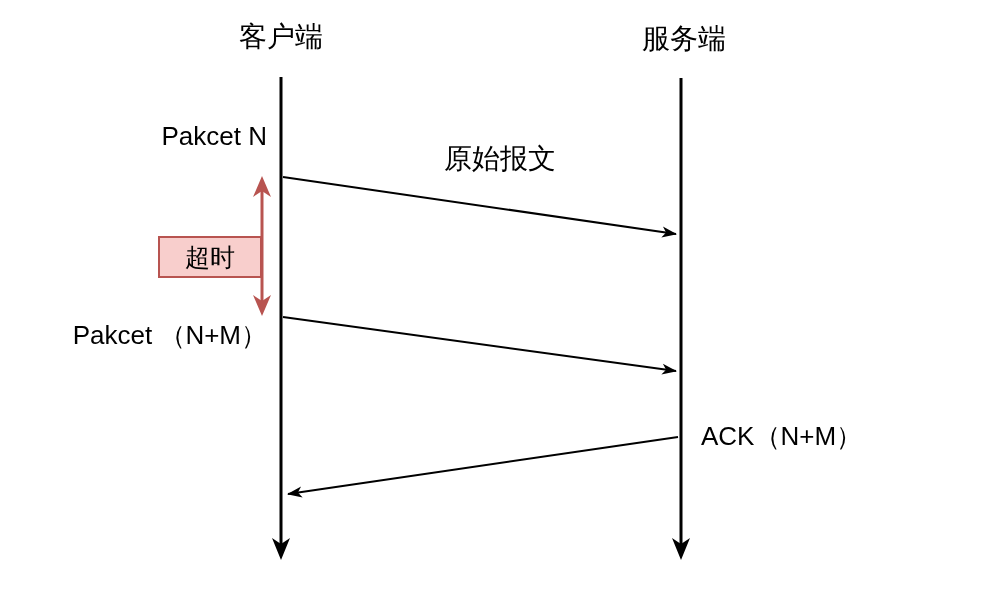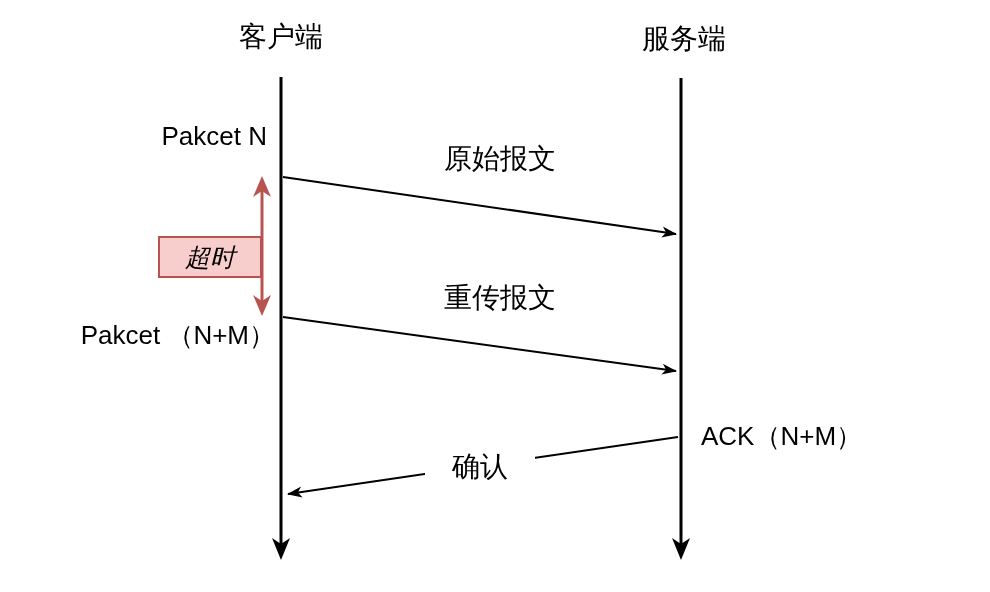--- a/index.html
+++ b/index.html
@@ -59,21 +59,20 @@
     top: 236px;
     width: 100px;
     height: 38px;
     background: var(--timeout-fill, #f8cecc);
     border: 2px solid var(--timeout-stroke, #b85450);
     display: flex;
     align-items: center;
     justify-content: center;
     font-size: 25px;
     color: var(--text, #000000);
-    font-style: italic;
   }
 </style>
 </head>
 <body>
 
 <div class="canvas">
 
   <svg width="990" height="592" viewBox="0 0 990 592">
     <defs>
       <marker id="mArrow" markerUnits="userSpaceOnUse" markerWidth="18" markerHeight="14" refX="16" refY="7" orient="auto">
@@ -93,24 +92,22 @@
 
     <line x1="262" y1="190" x2="262" y2="302" stroke="var(--timeout-stroke, #b85450)" stroke-width="3"></line>
     <path d="M262,176 L271,197 L262,191 L253,197 Z" fill="var(--timeout-stroke, #b85450)"></path>
     <path d="M262,316 L253,295 L262,301 L271,295 Z" fill="var(--timeout-stroke, #b85450)"></path>
   </svg>
 
   <div class="lbl actor-title" style="left:181px; top:18px;">客户端</div>
   <div class="lbl side-label" style="left:20px; top:121px;">Pakcet N</div>
 
   <div class="lbl actor-title" style="left:584px; top:20px;">服务端</div>
-  <div class="lbl side-label" style="left:28px; top:318px;">Pakcet （N+M）</div>
+  <div class="lbl side-label" style="left:20px; top:318px;">Pakcet （N+M）</div>
   <div class="lbl msg-label" style="left:400px; top:140px;">原始报文</div>
 
   <div class="lbl ack-label" style="left:701px; top:419px;">ACK（N+M）</div>
-  <div class="lbl msg-label" style="left:400px; top:279px;">重传报文</div>
-  <div class="lbl confirm-label" style="left:425px; top:448px;">确认</div>
 
   <div class="timeout-box">
     <span>超时</span>
   </div>
 
 </div>
 
 </body></html>

